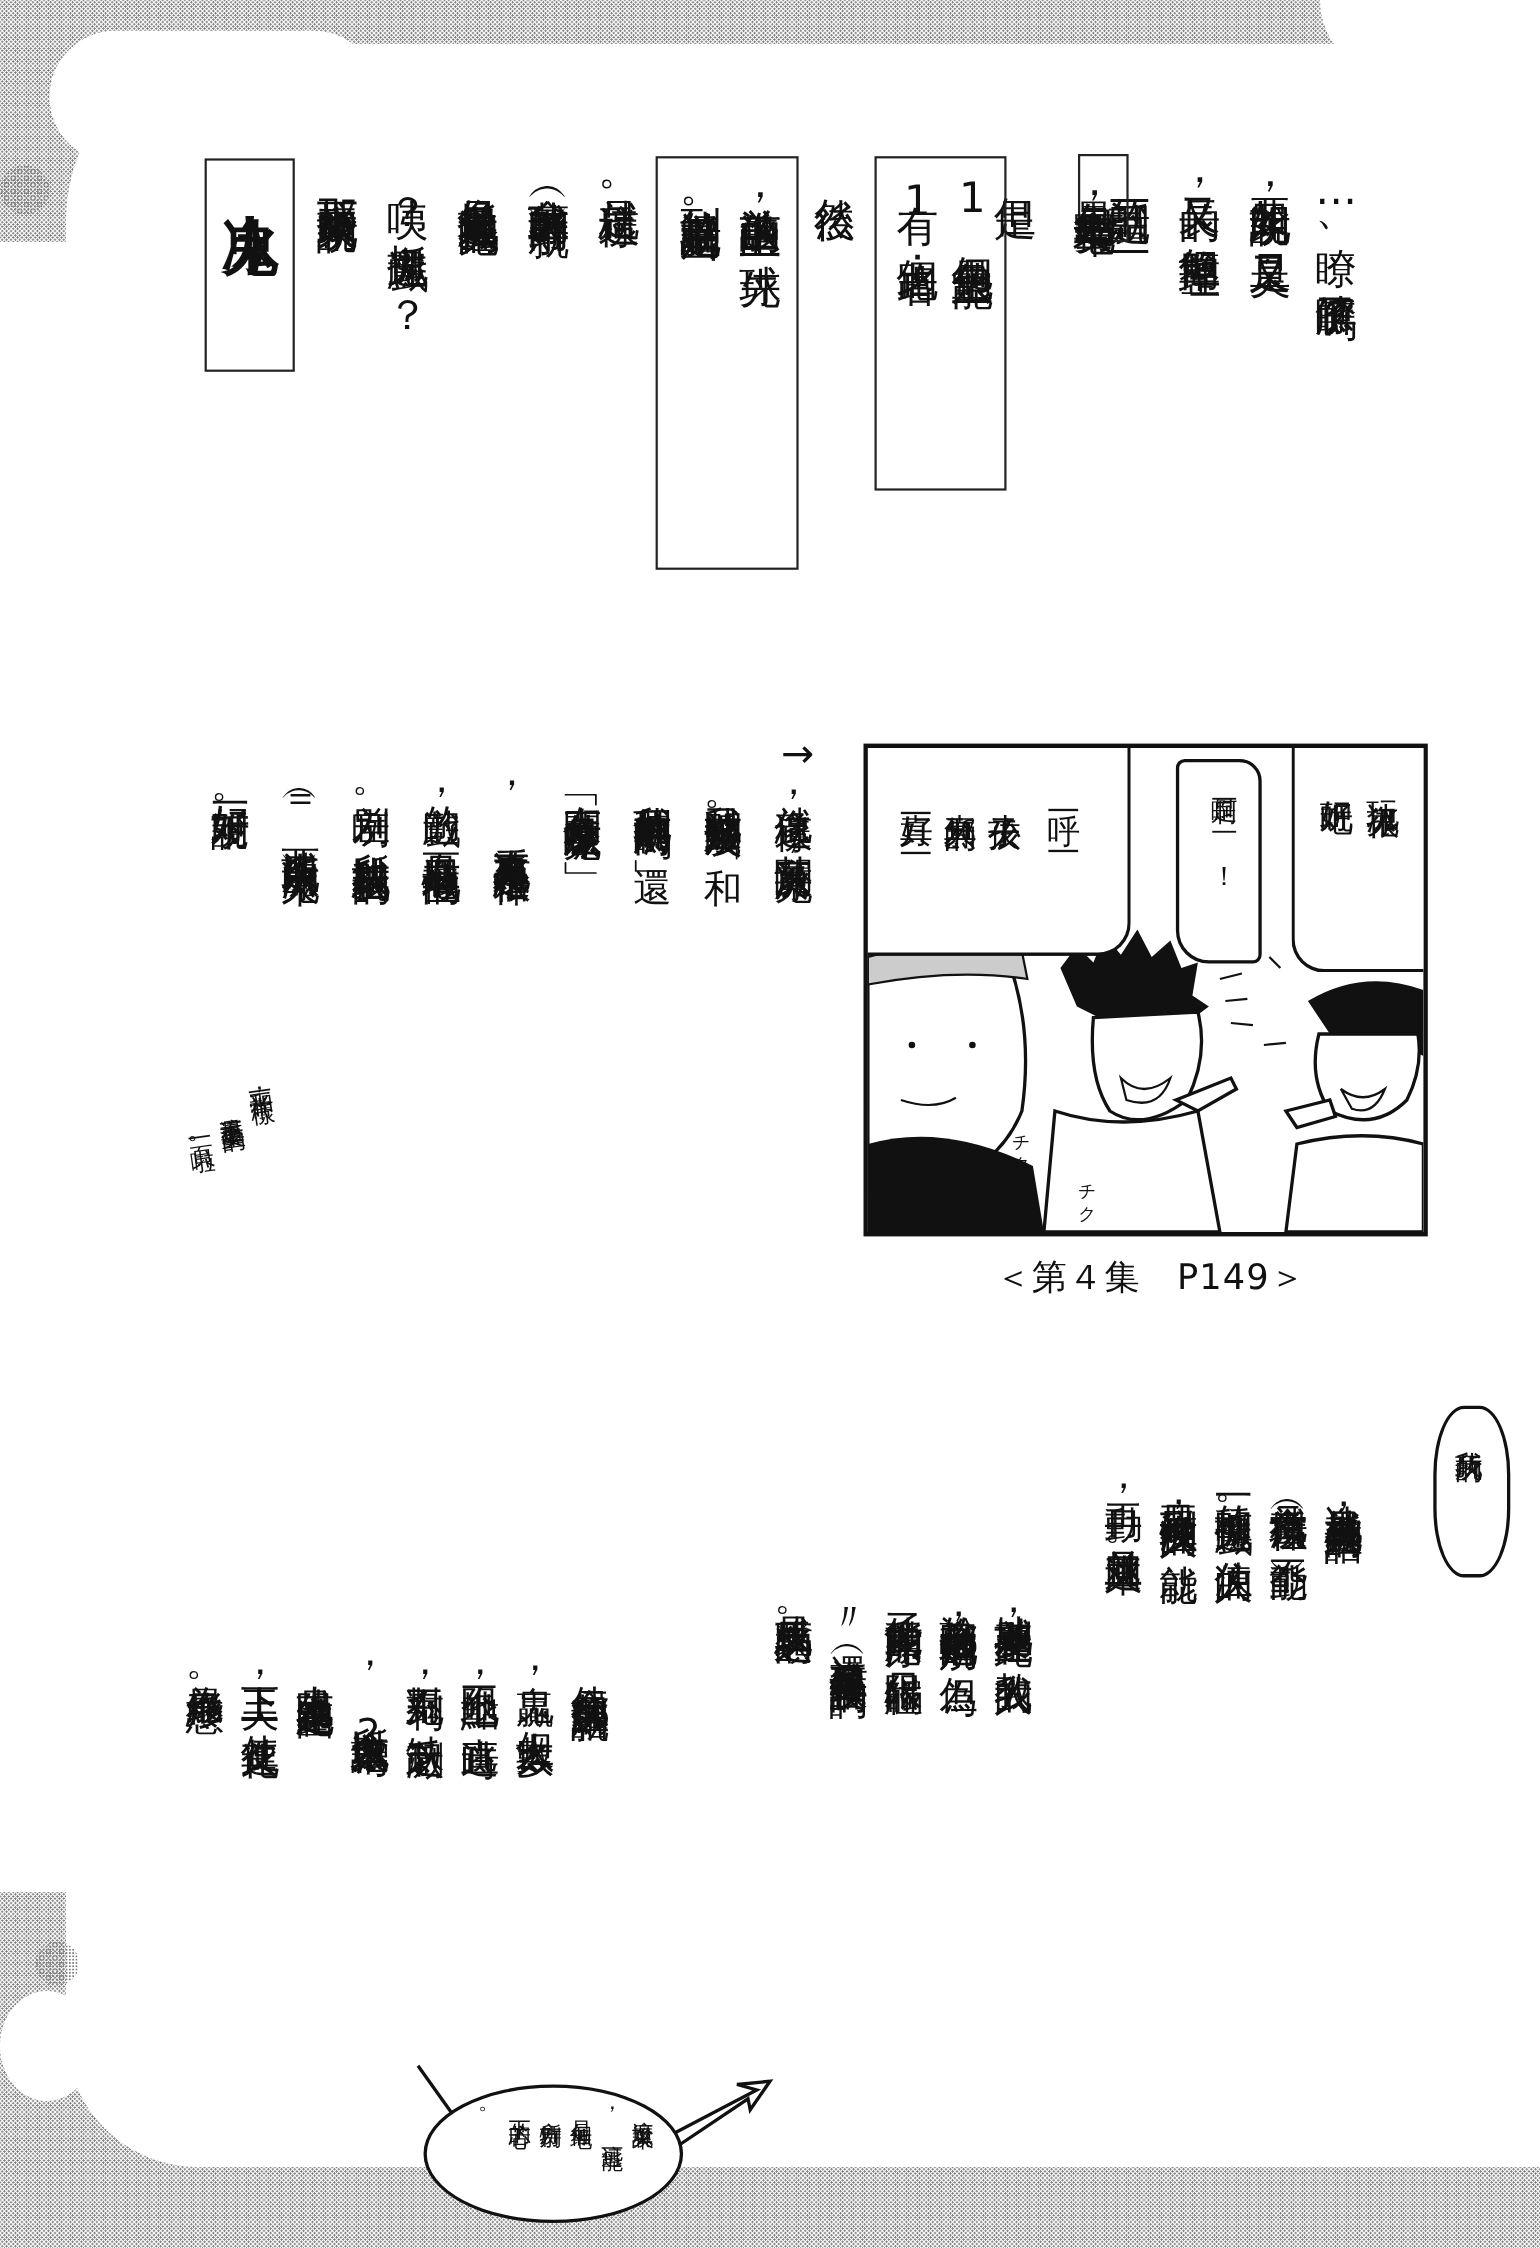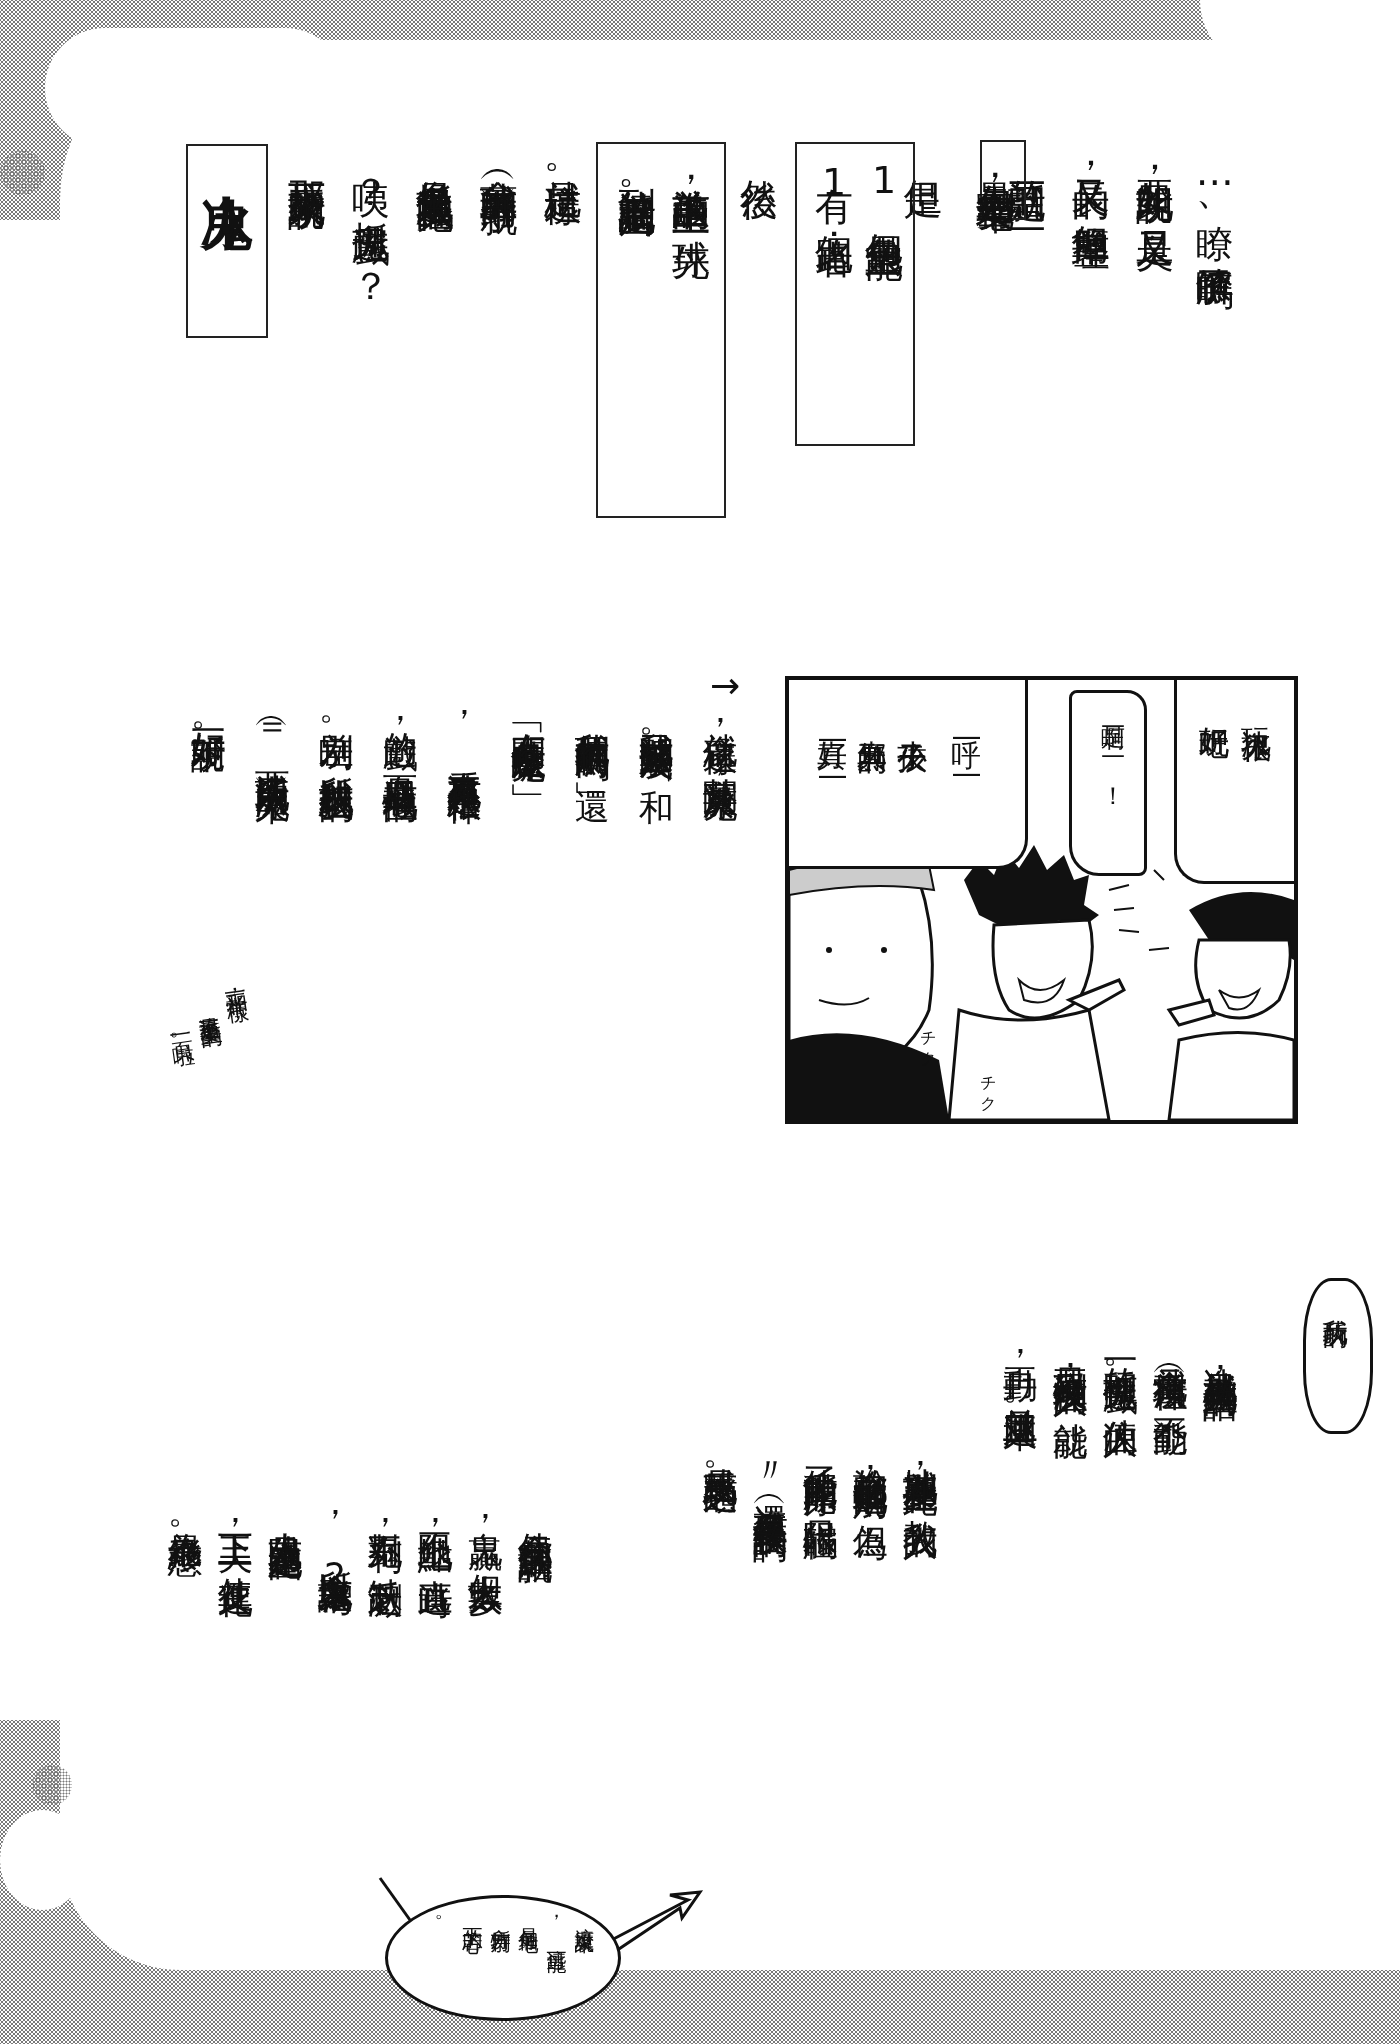--- a/index.html
+++ b/index.html
@@ -139,20 +139,21 @@
     <div class="balloon" style="left:-4px;top:-4px;width:240px;height:190px;border-top:none;border-left:none;border-radius:0 0 30px 0;">
       <div class="col t-sm" style="right:42px;top:40px;font-size:30px;">呼——</div>
       <div class="col t-sm" style="right:96px;top:40px;font-size:30px;">小孩子天</div>
       <div class="col t-sm" style="right:136px;top:40px;font-size:30px;">真無邪的</div>
       <div class="col t-sm" style="right:176px;top:40px;font-size:30px;">真好——</div>
     </div>
 
     <div class="col hand" style="left:130px;top:340px;font-size:16px;">チク</div>
     <div class="col hand" style="left:190px;top:385px;font-size:16px;">チク</div>
   </div>
+  <div class="caption">＜第４集　P149＞</div>
 
   <div class="speech" style="left:1303px;top:1278px;width:64px;height:150px;border-radius:40%;">
     <div class="col t-sm" style="left:14px;top:18px;font-size:25px;">我所玩的</div>
   </div>
 
   <div class="col t-mid" style="left:1200px;top:1340px;">冰鬼就是被鬼碰到的話，</div>
   <div class="col t-mid" style="left:1150px;top:1340px;">就會當場凍住（＝不能動）</div>
   <div class="col t-mid" style="left:1100px;top:1340px;">的一種抓鬼遊戲。凍住的人</div>
   <div class="col t-mid" style="left:1050px;top:1340px;">只要碰到沒凍住的人，就能</div>
   <div class="col t-mid" style="left:1000px;top:1340px;">再動，並且逃回來。</div>

